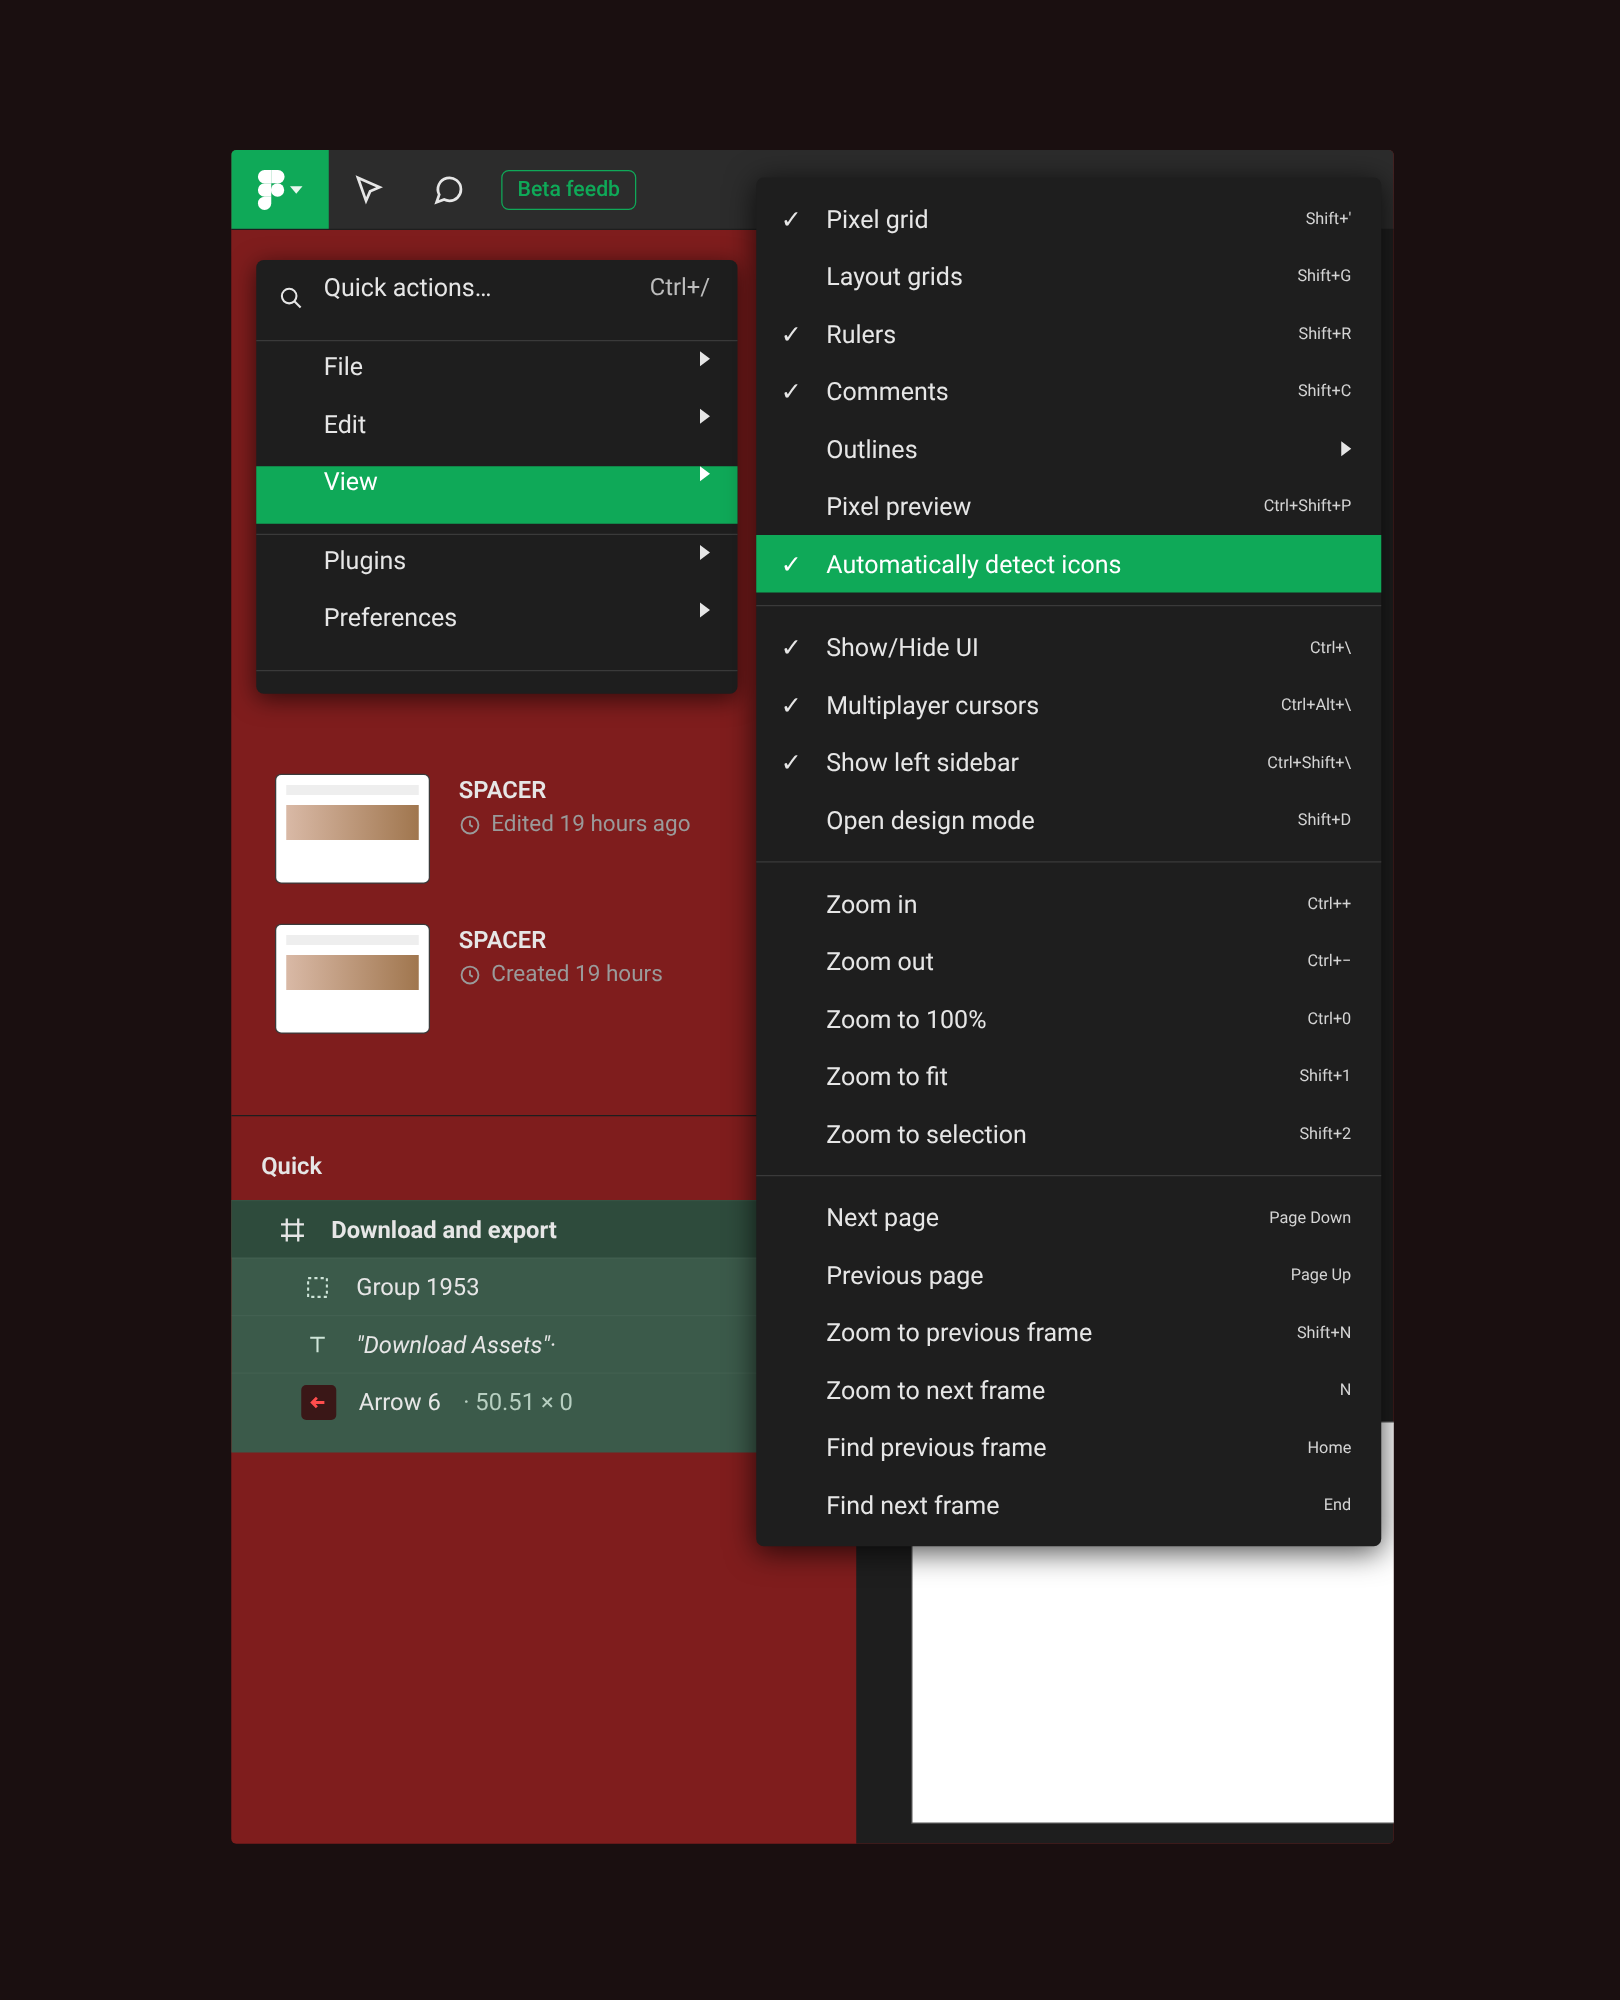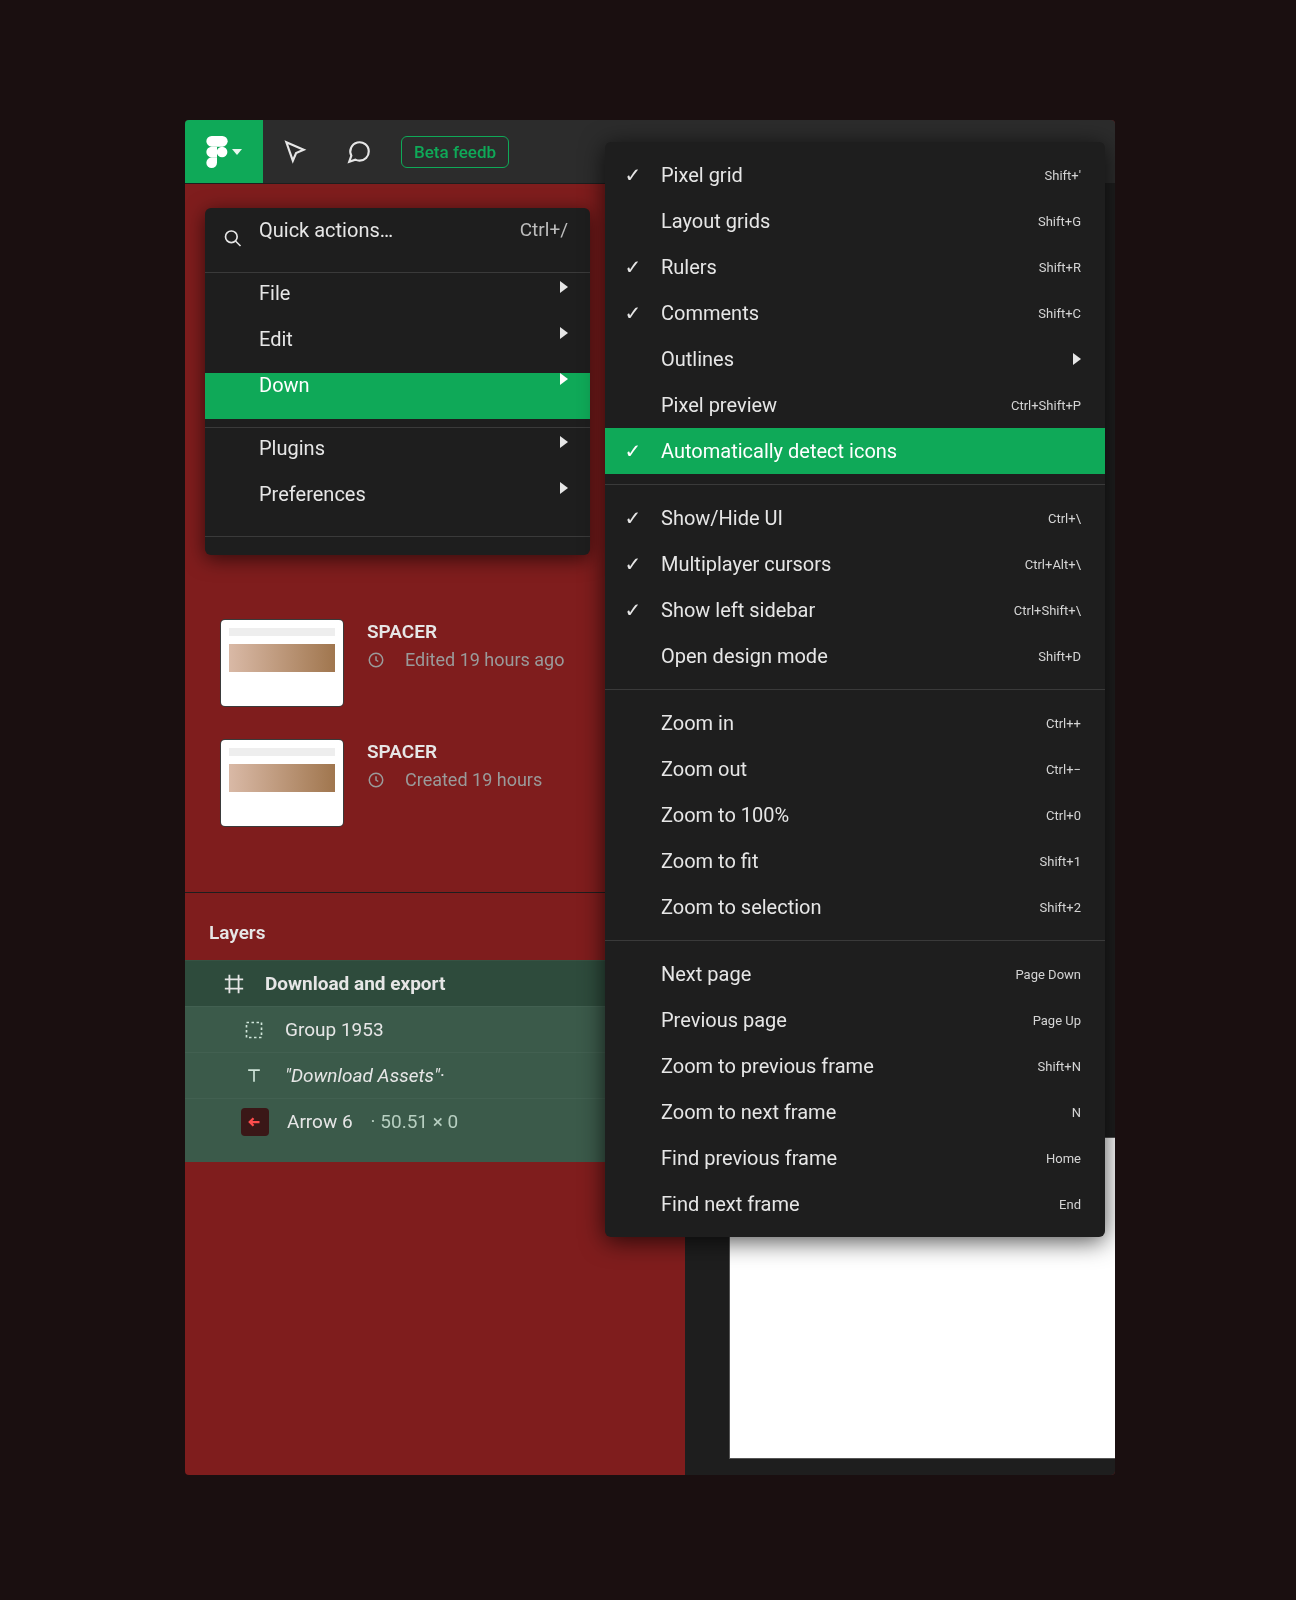--- a/index.html
+++ b/index.html
@@ -178,21 +178,21 @@
   .thumb::before {
     content: "";
     position: absolute; left: 8px; right: 8px; top: 24px; height: 28px;
     background: linear-gradient(90deg,#d9b9a6,#a0764e);
   }
   .thumb::after {
     content:""; position:absolute; left:8px; right:8px; top:8px; height:8px;
     background:#eee;
   }
   .file-meta .fname { font-weight: 600; font-size: 19px; margin-bottom: 6px; }
-  .file-meta .fsub { color: #9a9a9a; font-size: 18px; display: flex; align-items: center; gap: 20px; }
+  .file-meta .fsub { color: #9a9a9a; font-size: 18px; display: flex; align-items: center; gap: 8px; }
 
   .layers-hdr {
     position: absolute; left: 0; top: 772px; width: 432px;
     border-top: 1px solid #1e1e1e;
     padding: 28px 24px 18px;
     font-weight: 600; font-size: 19px;
   }
   .layers {
     position: absolute; left: 0; top: 840px; width: 432px;
     background: #3b5a4a;
@@ -277,21 +277,21 @@
           <svg width="18" height="18" viewBox="0 0 24 24" fill="none" stroke="#9a9a9a" stroke-width="2">
               <circle cx="12" cy="12" r="9"></circle>
               <path d="M12 7v5l3 2"></path>
             </svg>
           <span>Created 19 hours</span>
         </div>
       </div>
     </div>
   </div>
 
-  <div class="layers-hdr">Layers</div>
+  <div class="layers-hdr">Quick</div>
   <div class="layers">
     <div class="layer-row selected">
       <span class="licon">
         <svg width="22" height="22" viewBox="0 0 24 24" fill="none" stroke="#e6e6e6" stroke-width="2">
             <path d="M7 2v20M17 2v20M2 7h20M2 17h20"></path>
           </svg>
       </span>
       <span class="lname">Download and export</span>
     </div>
     <div class="layer-row" style="padding-left:56px">
@@ -335,21 +335,21 @@
     <div class="sep"></div>
     <div class="m1-row">
       <span class="label">File</span>
       <span class="arrow"></span>
     </div>
     <div class="m1-row">
       <span class="label">Edit</span>
       <span class="arrow"></span>
     </div>
     <div class="m1-row active">
-      <span class="label">Down</span>
+      <span class="label">View</span>
       <span class="arrow"></span>
     </div>
     <div class="sep"></div>
     <div class="m1-row">
       <span class="label">Plugins</span>
       <span class="arrow"></span>
     </div>
     <div class="m1-row">
       <span class="label">Preferences</span>
       <span class="arrow"></span>

